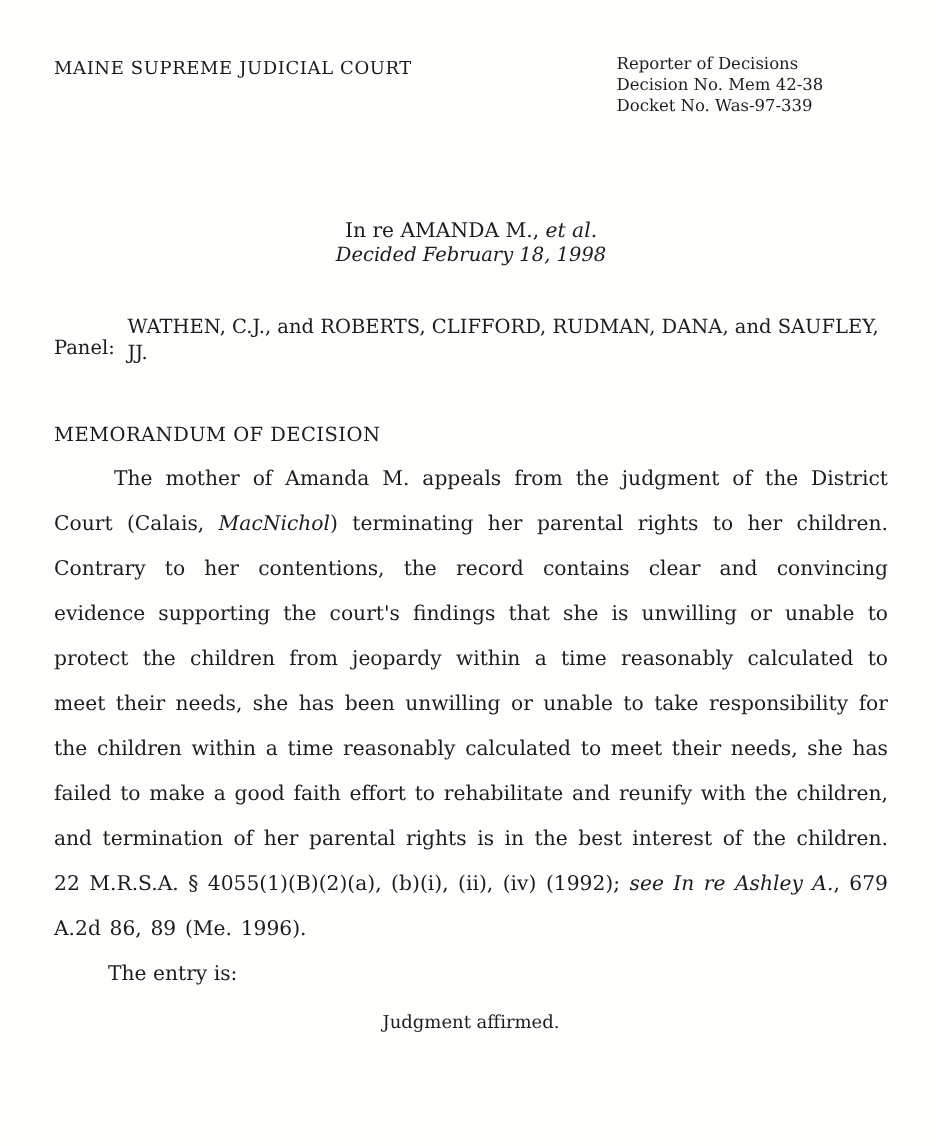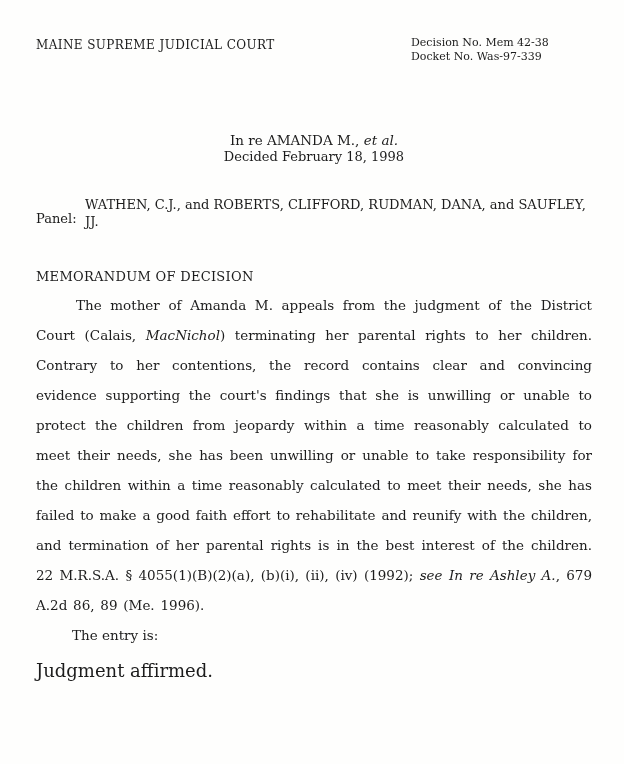--- a/index.html
+++ b/index.html
@@ -41,20 +41,21 @@
   }
   .submitted-line {
     margin-top: 28px;
     text-align: center;
     font-size: 13px;
   }
   .decided-line {
     text-align: center;
     font-size: 13px;
     line-height: 17px;
+    font-style: italic;
   }
   .panel-row {
     margin-top: 31px;
     display: flex;
     font-size: 13px;
     line-height: 17px;
   }
   .panel-label {
     width: 49px;
     flex: none;
@@ -76,33 +77,34 @@
     text-indent: 40px;
     word-spacing: 1.5px;
   }
   .entry-line {
     margin-top: 7px;
     padding-left: 36px;
     font-size: 13.5px;
   }
   .judgment-line {
     margin-top: 17px;
-    text-align: left;
-    font-size: 18px;
+    text-align: center;
+    font-size: 12px;
   }
   i { font-style: italic; }
 </style>
 </head>
 <body>
 
 <div class="page">
 
   <div class="doc-header">
     <div class="court-name">MAINE SUPREME JUDICIAL COURT</div>
     <div class="reporter-block">
+      <div>Reporter of Decisions</div>
       <div>Decision No. Mem 42-38</div>
       <div>Docket No. Was-97-339</div>
     </div>
   </div>
 
   <div class="case-title"><span>In re AMANDA M., </span><i>et al.</i></div>
 
   <div class="decided-line">Decided February 18, 1998</div>
 
   <div class="panel-row">

